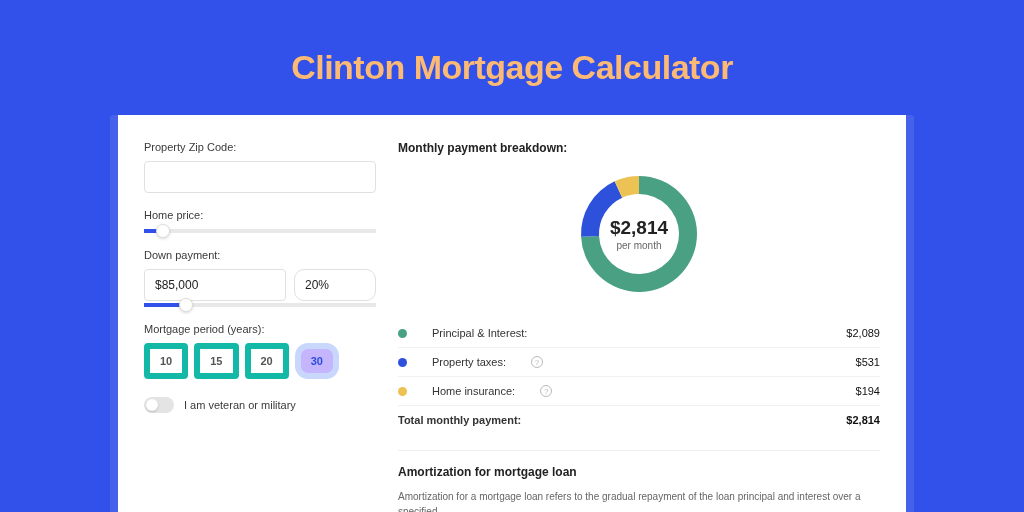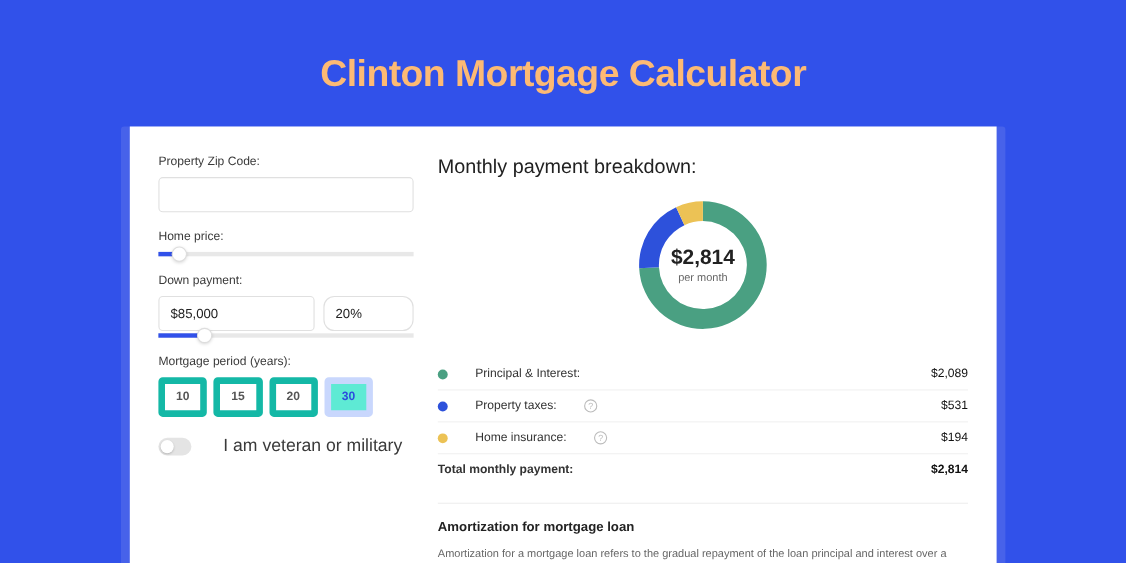--- a/index.html
+++ b/index.html
@@ -88,23 +88,24 @@
     border: 6px solid #14b8a6;
     background: #fff;
     border-radius: 4px;
     padding: 6px 10px;
     font-size: 11px;
     font-weight: 600;
     color: #555;
     cursor: pointer;
   }
   .period-btn.active {
-    background: #5eead4;
+    background: #c4b5fd;
     color: #2d4cdd;
     border-color: #c9d7fd;
+    border-radius: 13px;
   }
   .toggle-row {
     display: flex;
     align-items: center;
     gap: 10px;
     margin-top: 18px;
   }
   .toggle {
     width: 30px; height: 16px;
     background: #e4e4e4;
@@ -113,24 +114,24 @@
   }
   .toggle::after {
     content: "";
     position: absolute;
     left: 2px; top: 2px;
     width: 12px; height: 12px;
     background: #fff;
     border-radius: 50%;
     box-shadow: 0 1px 2px rgba(0,0,0,0.2);
   }
-  .toggle-label { font-size: 16px; color: #3a3a3a; margin-left: 19px; }
+  .toggle-label { font-size: 11px; color: #3a3a3a; }
   .breakdown-title {
-    font-size: 18px;
-    font-weight: 400;
+    font-size: 12px;
+    font-weight: 700;
     color: #222;
     margin-bottom: 14px;
   }
   .donut-wrap {
     display: flex;
     justify-content: center;
     margin-bottom: 20px;
   }
   .donut-center {
     text-align: center;

